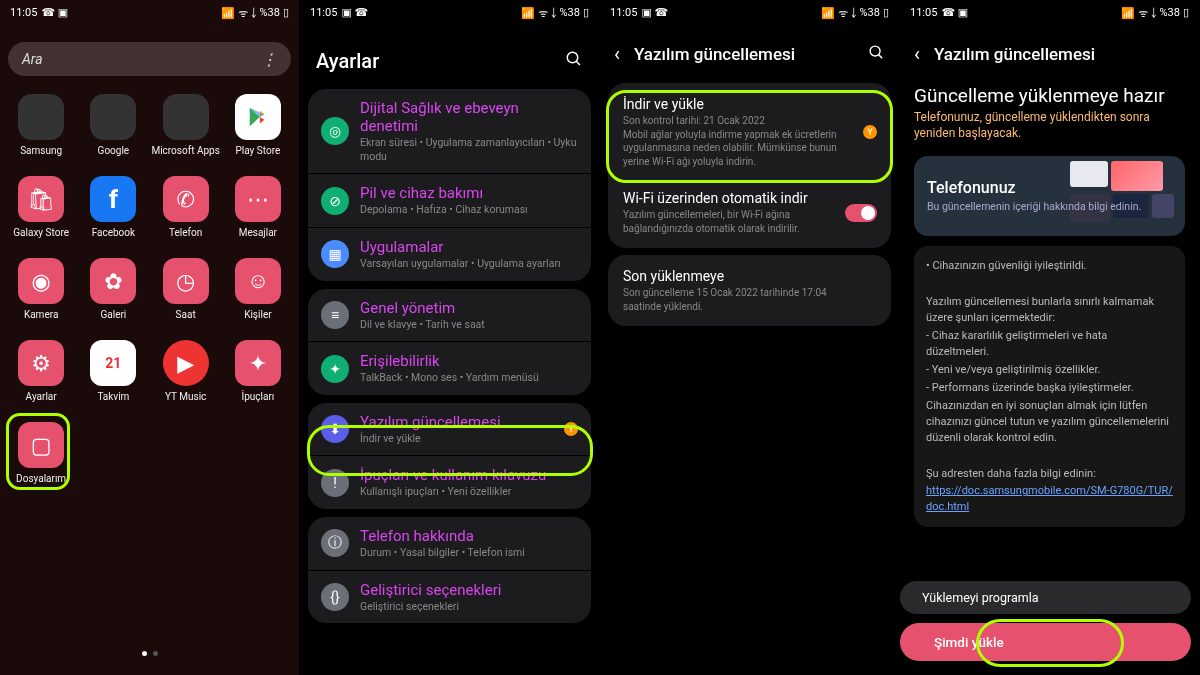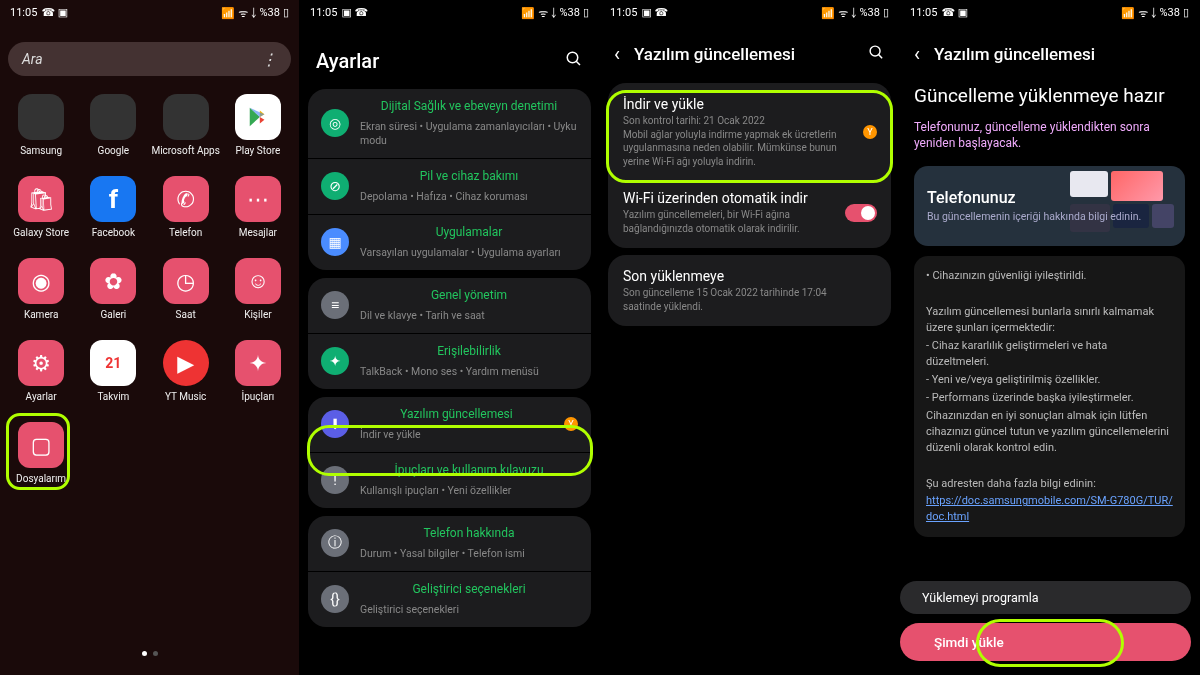--- a/index.html
+++ b/index.html
@@ -120,22 +120,22 @@
     position: relative;
   }
   .srow + .srow { border-top: 1px solid #000; }
   .sico {
     width: 28px; height: 28px; border-radius: 50%;
     flex-shrink: 0;
     display:flex; align-items:center; justify-content:center;
     font-size: 14px;
   }
   .stxt { flex: 1; min-width: 0; }
-  .stxt .title { font-size: 12px; color: #22c55e; line-height: 1.2; text-align: center; }
-  .stxt .sub { font-size: 10.5px; color: #888; line-height: 1.3; margin-top: 7px; }
+  .stxt .title { font-size: 15px; color: #d946ef; line-height: 1.2; }
+  .stxt .sub { font-size: 10.5px; color: #888; line-height: 1.3; margin-top: 1px; }
   .badge-y {
     width: 14px; height: 14px; border-radius: 50%;
     background: #ff9500; color: #fff; font-size:9px;
     display:flex;align-items:center;justify-content:center;
     flex-shrink:0;
   }
   .h2 { left: 7px; top: 425px; width: 286px; height: 51px; border-radius:22px;}
 
   
   .sub-header {
@@ -165,21 +165,21 @@
   .toggle::after{
     content:''; position:absolute; right:2px; top:2px;
     width:14px; height:14px; border-radius:50%; background:#fff;
   }
   .urow .badge-y { position:absolute; right:14px; top:50%; transform:translateY(-50%);}
   .h3 { left:6px; top:90px; width:287px; height:93px; border-radius:20px;}
 
   
   .p4-body { padding: 0 14px; }
   .big-title { font-size: 19px; font-weight: 400; margin-top: 4px; line-height:1.3; }
-  .desc { font-size: 12px; color:#f0abfc; margin-top:10px; line-height:1.4; }
+  .desc { font-size: 12px; color:#fdba74; margin-top:0; line-height:1.4; }
   .whatsnew-card {
     margin: 14px 0 10px;
     background: #25313d;
     border-radius: 14px;
     padding: 14px 13px;
     display:flex; gap:10px; align-items:center;
     position: relative;
     overflow:hidden;
     min-height: 80px;
   }

